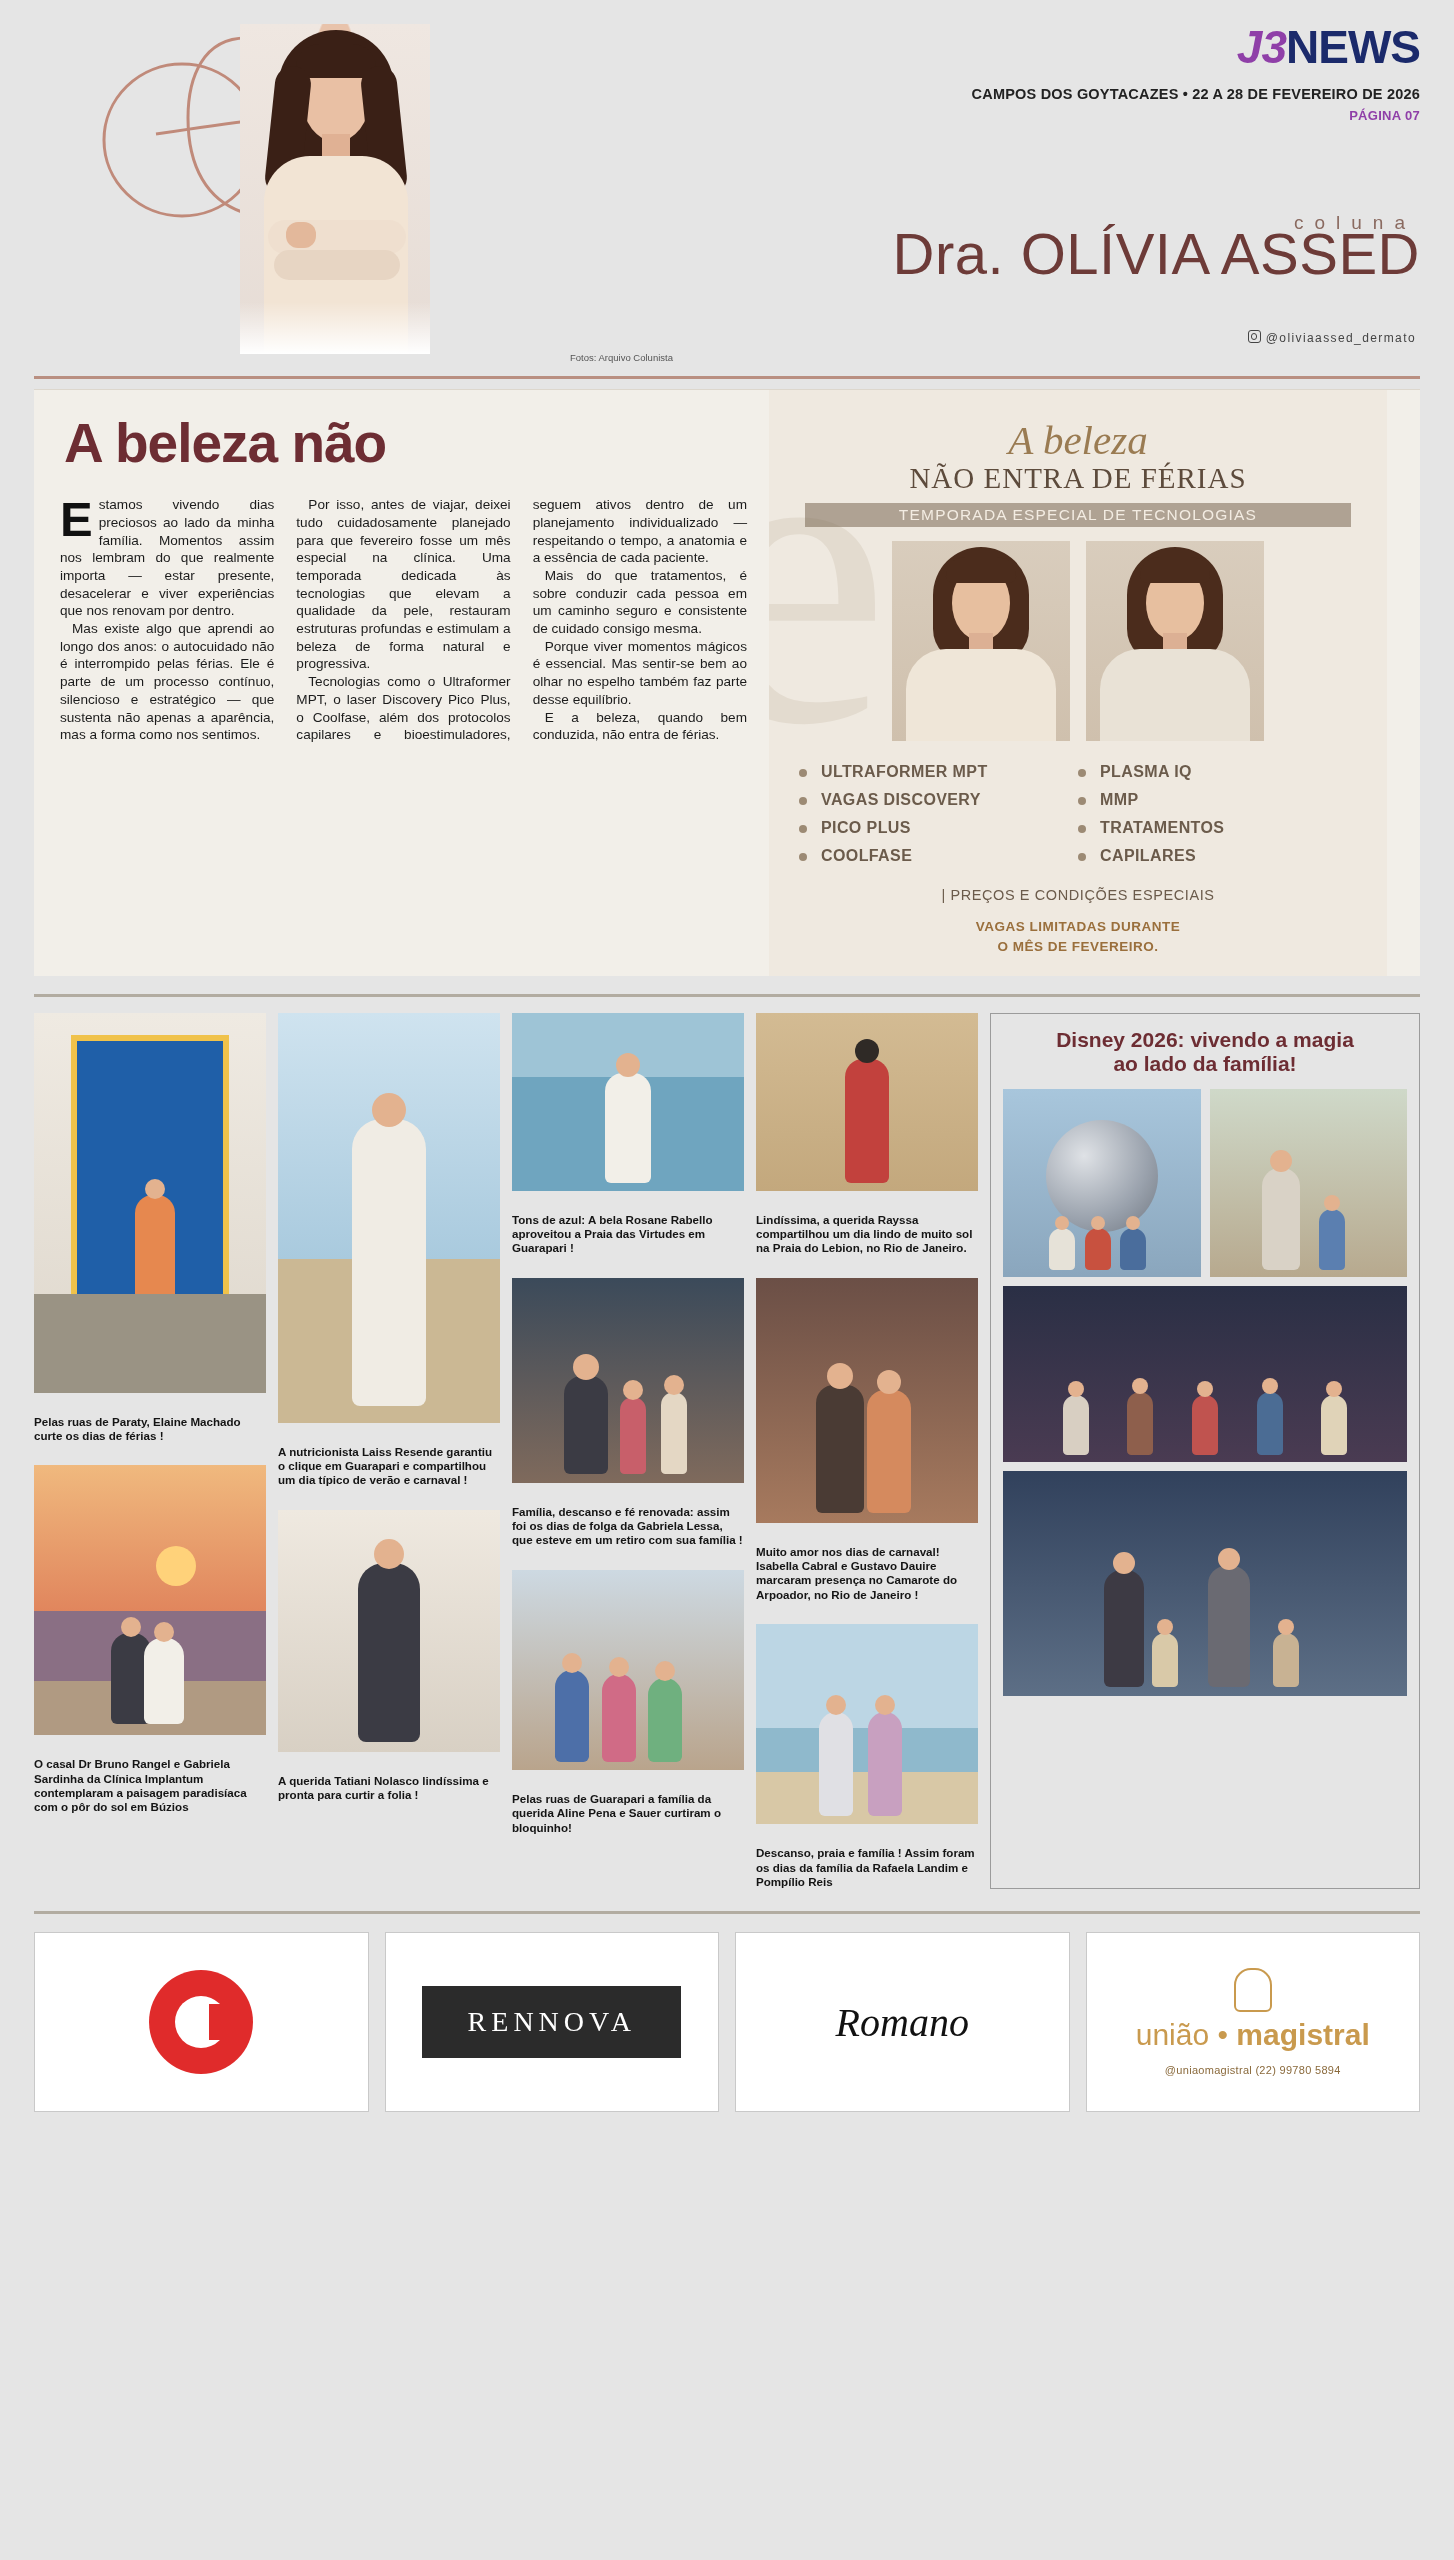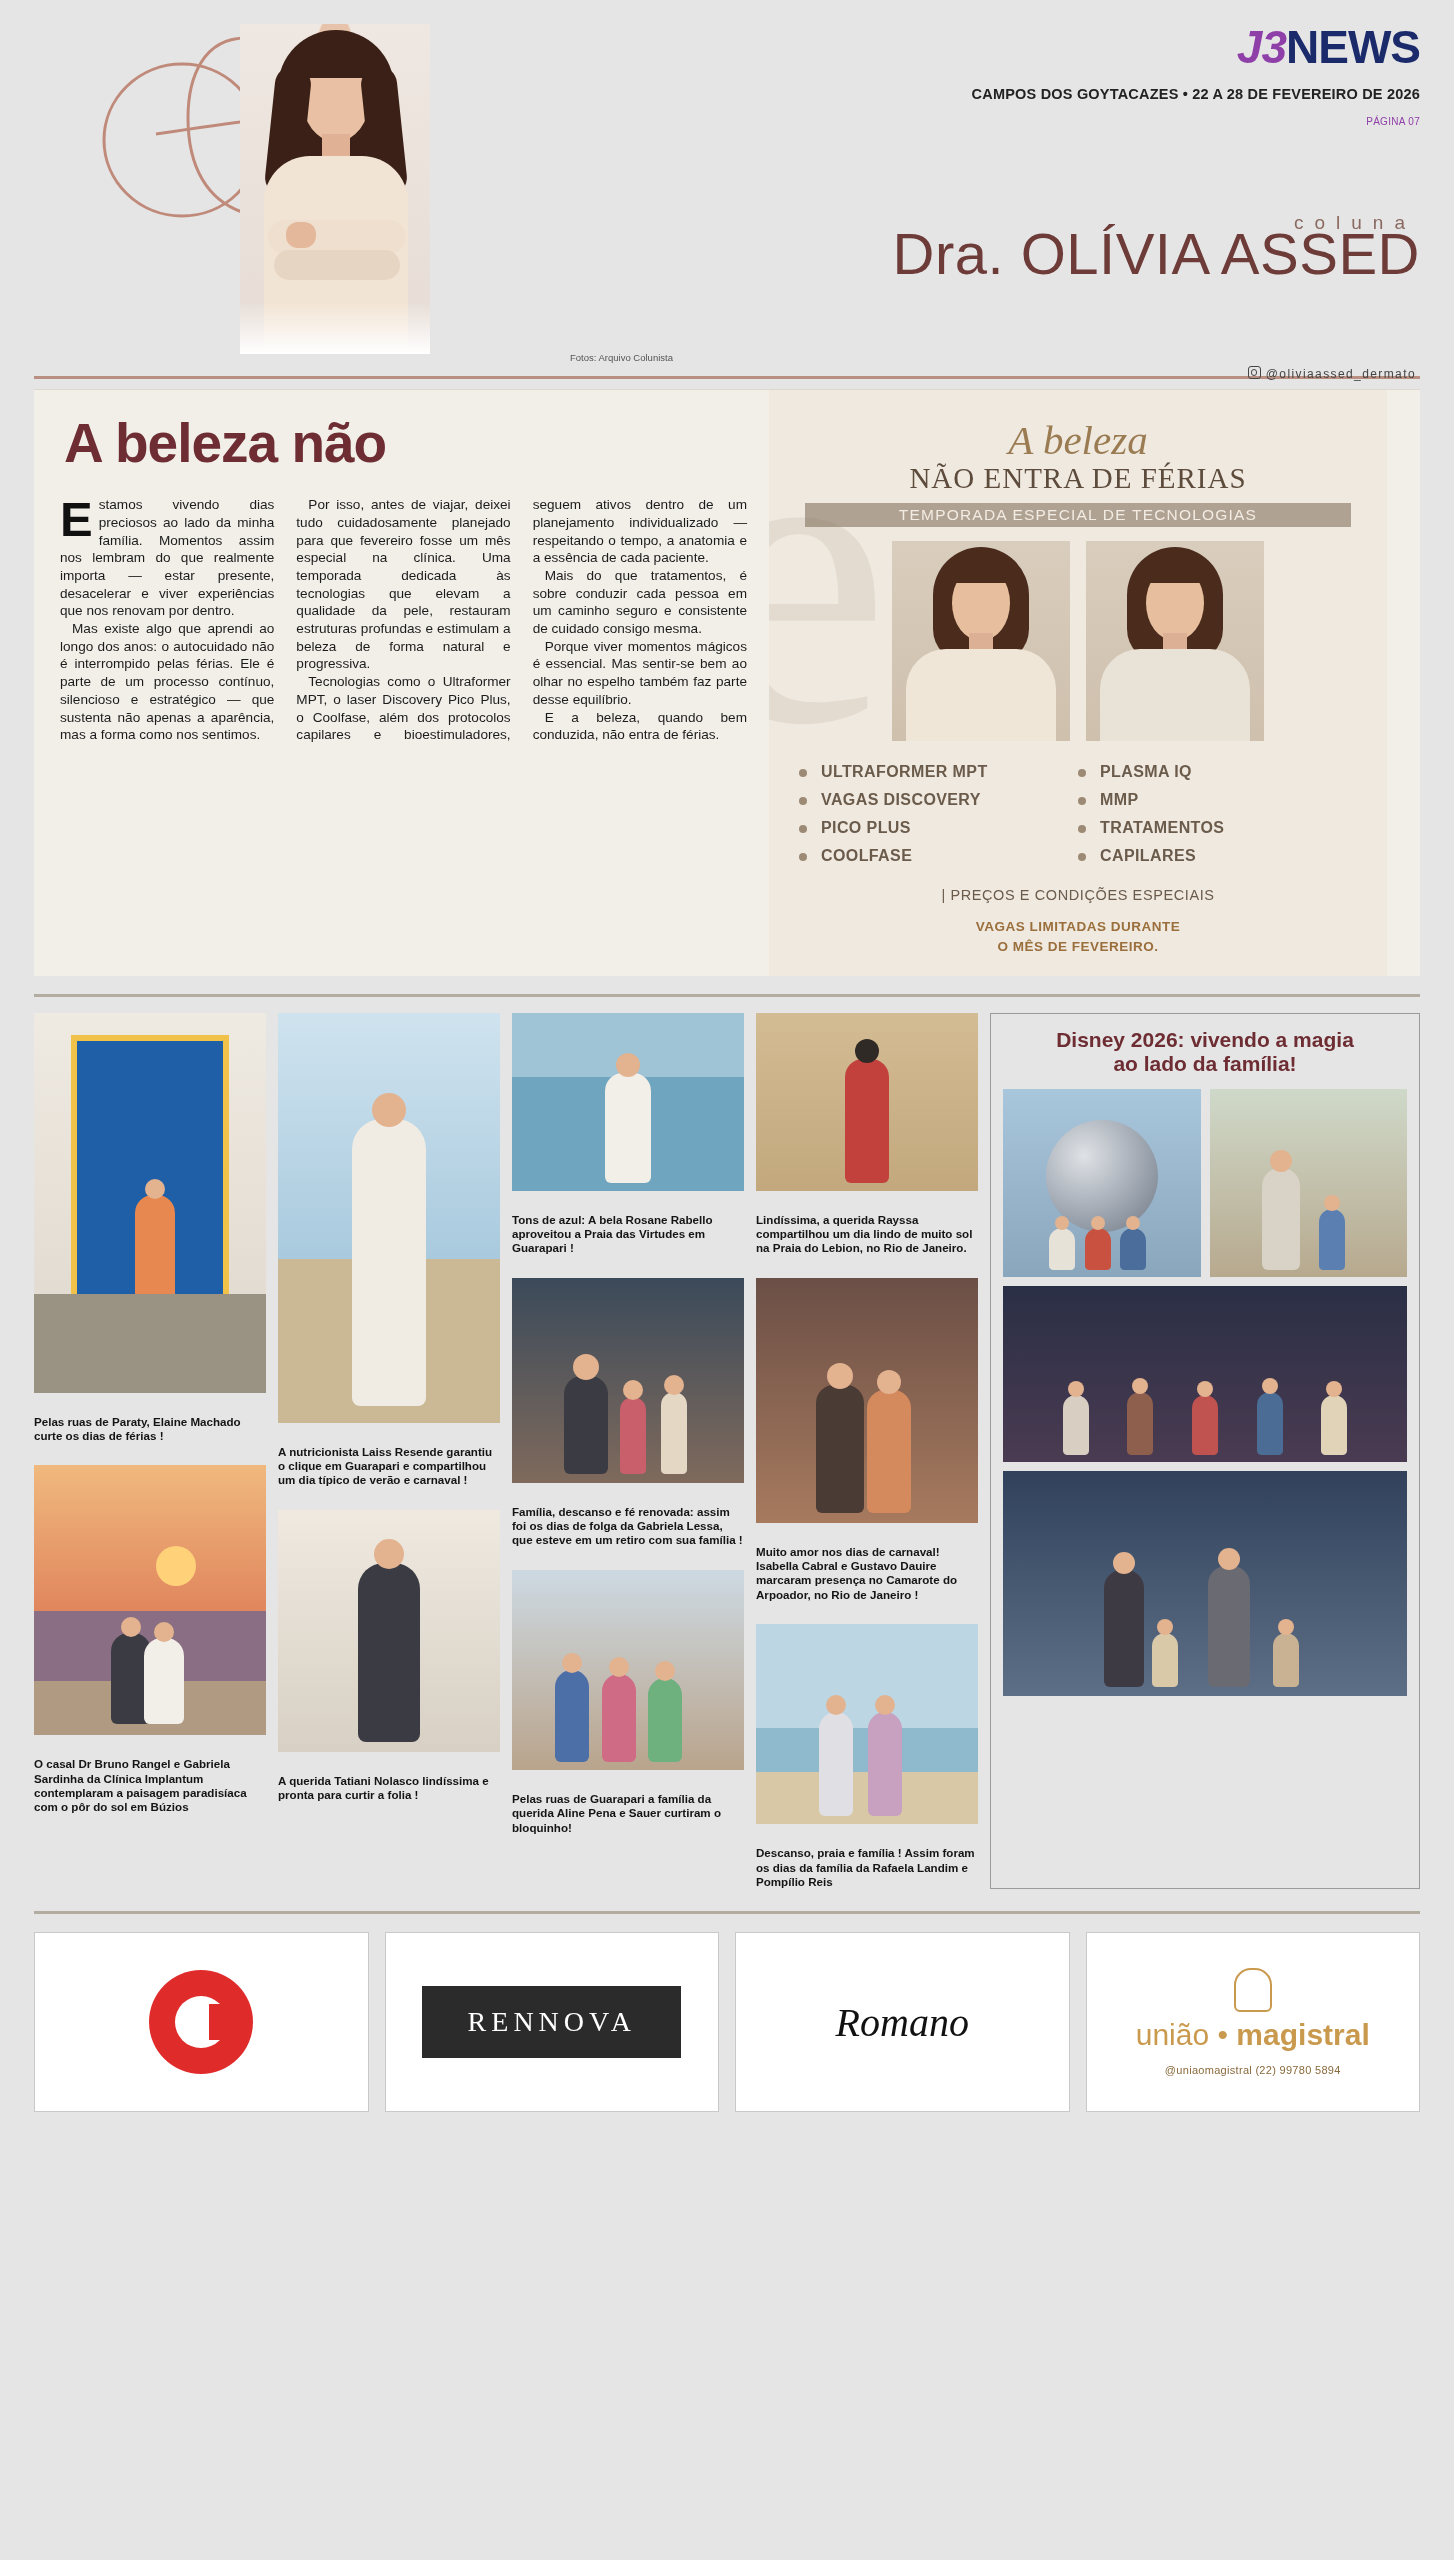--- a/index.html
+++ b/index.html
@@ -12,21 +12,21 @@
   }
   .page{width:1454px;min-height:2560px;position:relative;background:#e5e5e5;padding:0;box-sizing:border-box;}
 
   
   .masthead{position:relative;height:370px;padding:0 34px;box-sizing:border-box;}
   .brand-block{position:absolute;right:34px;top:24px;text-align:right;}
   .brand{font-size:46px;font-weight:bold;letter-spacing:-1px;line-height:1;}
   .brand .j3{color:#8f3fa8;font-style:italic;}
   .brand .news{color:#1b2a6b;}
   .brand-line{font-size:14.5px;font-weight:bold;color:#222;margin-top:16px;letter-spacing:.2px;}
-  .brand-page{font-size:10px;font-weight:normal;color:#8f3fa8;margin-top:14px;letter-spacing:.3px;}
+  .brand-page{font-size:13px;font-weight:bold;color:#8f3fa8;margin-top:6px;letter-spacing:.3px;}
 
   .logo-e{position:absolute;left:96px;top:22px;width:230px;height:210px;}
   .logo-e svg{display:block;}
 
   .colunista-photo{
     position:absolute;left:240px;top:24px;width:190px;height:330px;
     background:
       radial-gradient(ellipse at 50% 16%, #e8c3ab 0 16%, rgba(232,195,171,0) 17%),
       linear-gradient(#efe7e1,#e6dcd5);
     overflow:hidden;
@@ -39,21 +39,21 @@
   .cp-neck{position:absolute;left:82px;top:110px;width:28px;height:30px;background:#e0b194;}
   .cp-top{position:absolute;left:24px;top:132px;width:144px;height:200px;background:#f2e4d4;border-radius:46px 46px 0 0;}
   .cp-armL{position:absolute;left:28px;top:196px;width:138px;height:34px;background:#efdfcf;border-radius:18px;}
   .cp-armR{position:absolute;left:34px;top:226px;width:126px;height:30px;background:#e7d5c3;border-radius:16px;}
   .cp-hand{position:absolute;left:46px;top:198px;width:30px;height:26px;background:#e3b89b;border-radius:12px;}
   .cp-shadow{position:absolute;left:0;bottom:0;width:100%;height:52px;background:linear-gradient(rgba(255,255,255,0),#fff);}
 
   .coluna-label{position:absolute;right:38px;top:196px;font-size:19px;letter-spacing:11px;color:#8a6a60;margin-top:16px;}
   .coluna-name{position:absolute;right:34px;top:220px;font-size:58px;color:#6d3b38;letter-spacing:.5px;font-weight:400;}
   .fotos-credit{position:absolute;left:570px;top:352px;font-size:9.5px;color:#555;}
-  .insta-handle{position:absolute;right:38px;top:366px;font-size:12px;color:#444;letter-spacing:1.4px;}
+  .insta-handle{position:absolute;right:38px;top:330px;font-size:12px;color:#444;letter-spacing:1.4px;}
   .insta-handle .ig{display:inline-block;width:11px;height:11px;border:1.6px solid #444;border-radius:3px;position:relative;margin-right:5px;vertical-align:-1px;}
   .insta-handle .ig:after{content:"";position:absolute;left:2.2px;top:2.2px;width:4.4px;height:4.4px;border:1.4px solid #444;border-radius:50%;}
 
   .rule-top{margin:6px 34px 0;height:3px;background:#b98f81;}
 
   
   .article{margin:10px 34px 0;display:flex;background:#f2efe9;border-top:1px solid #ddd7cd;}
   .article-left{width:735px;padding:26px 22px 18px 26px;box-sizing:border-box;}
   .headline{font-size:55px;line-height:.99;font-weight:bold;color:#6d2d33;margin:0 0 26px 4px;letter-spacing:-1px;}
   .cols{column-count:3;column-gap:22px;font-size:13.6px;line-height:1.30;color:#1c1c1c;text-align:justify;hyphens:auto;}

